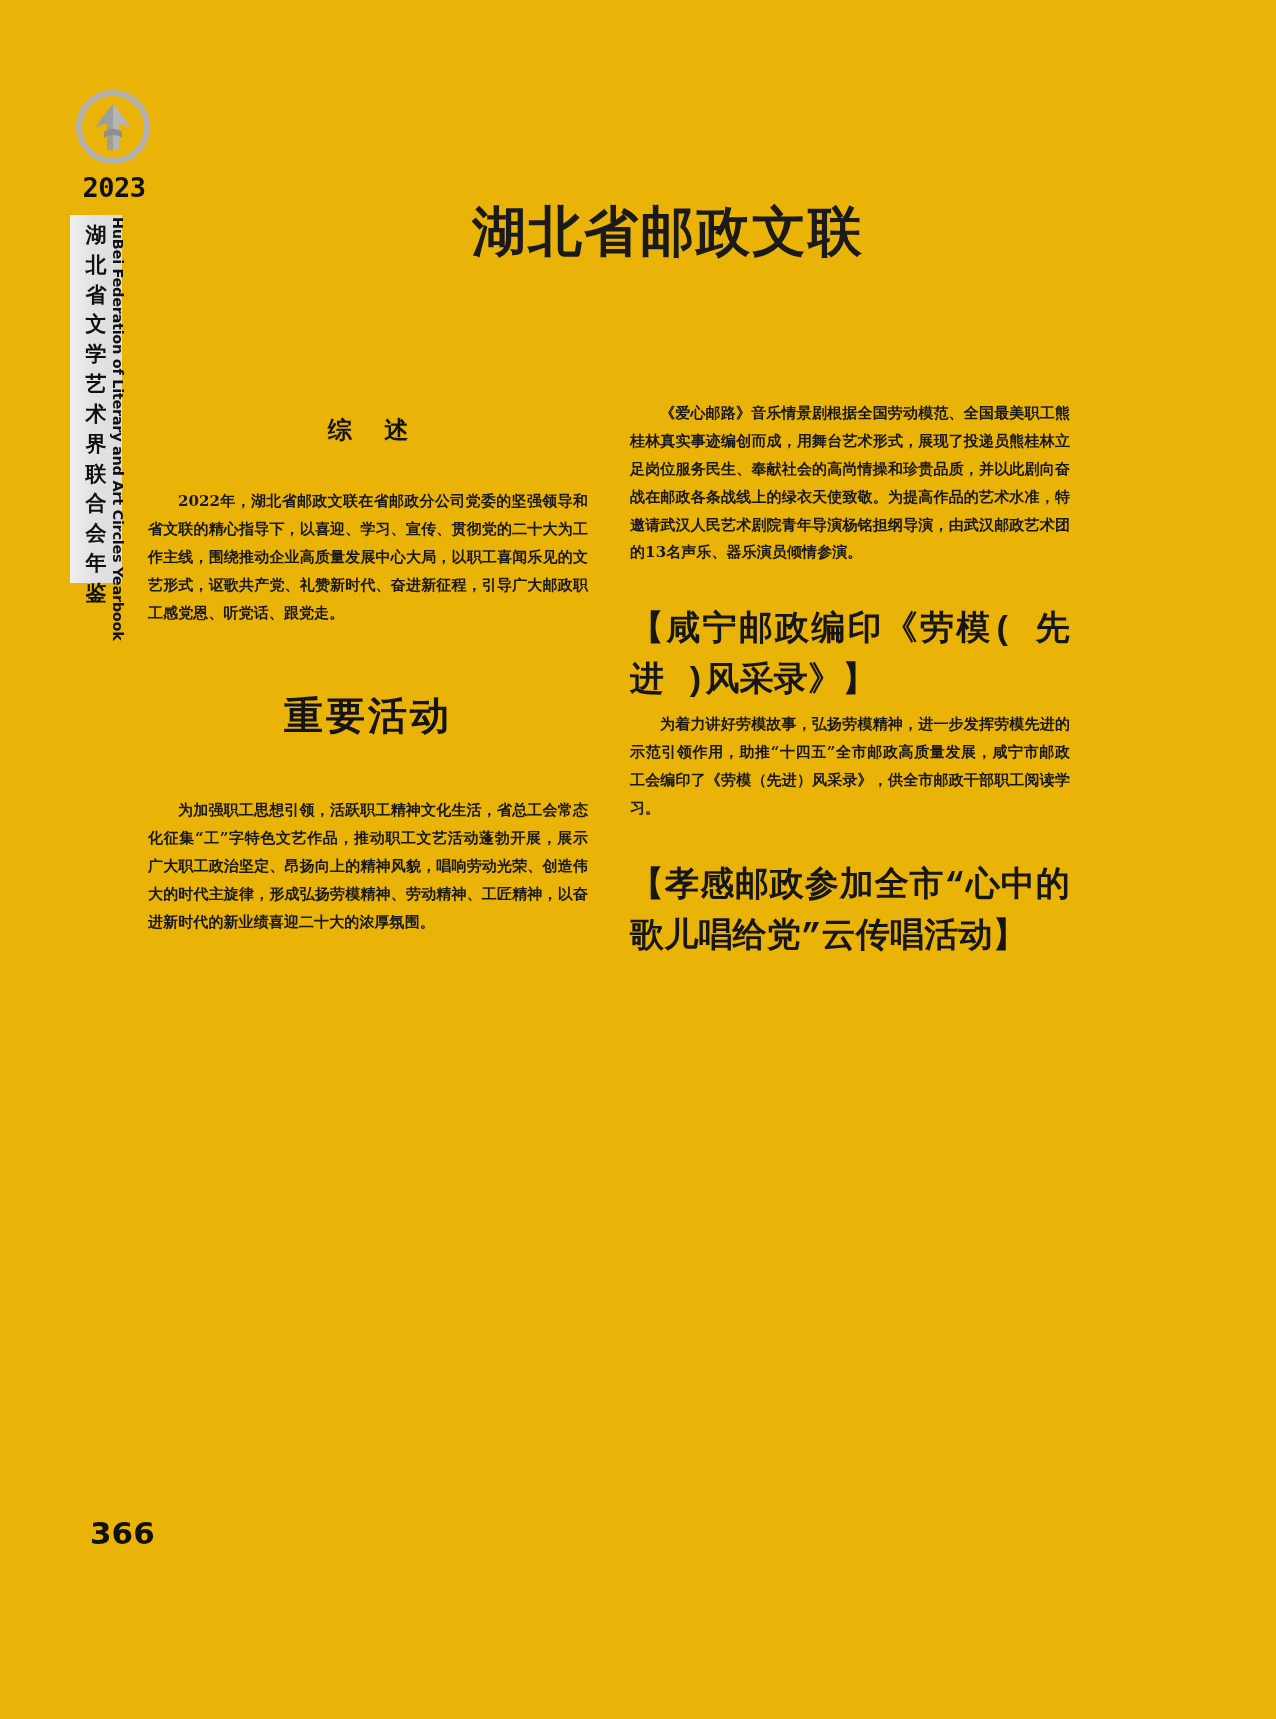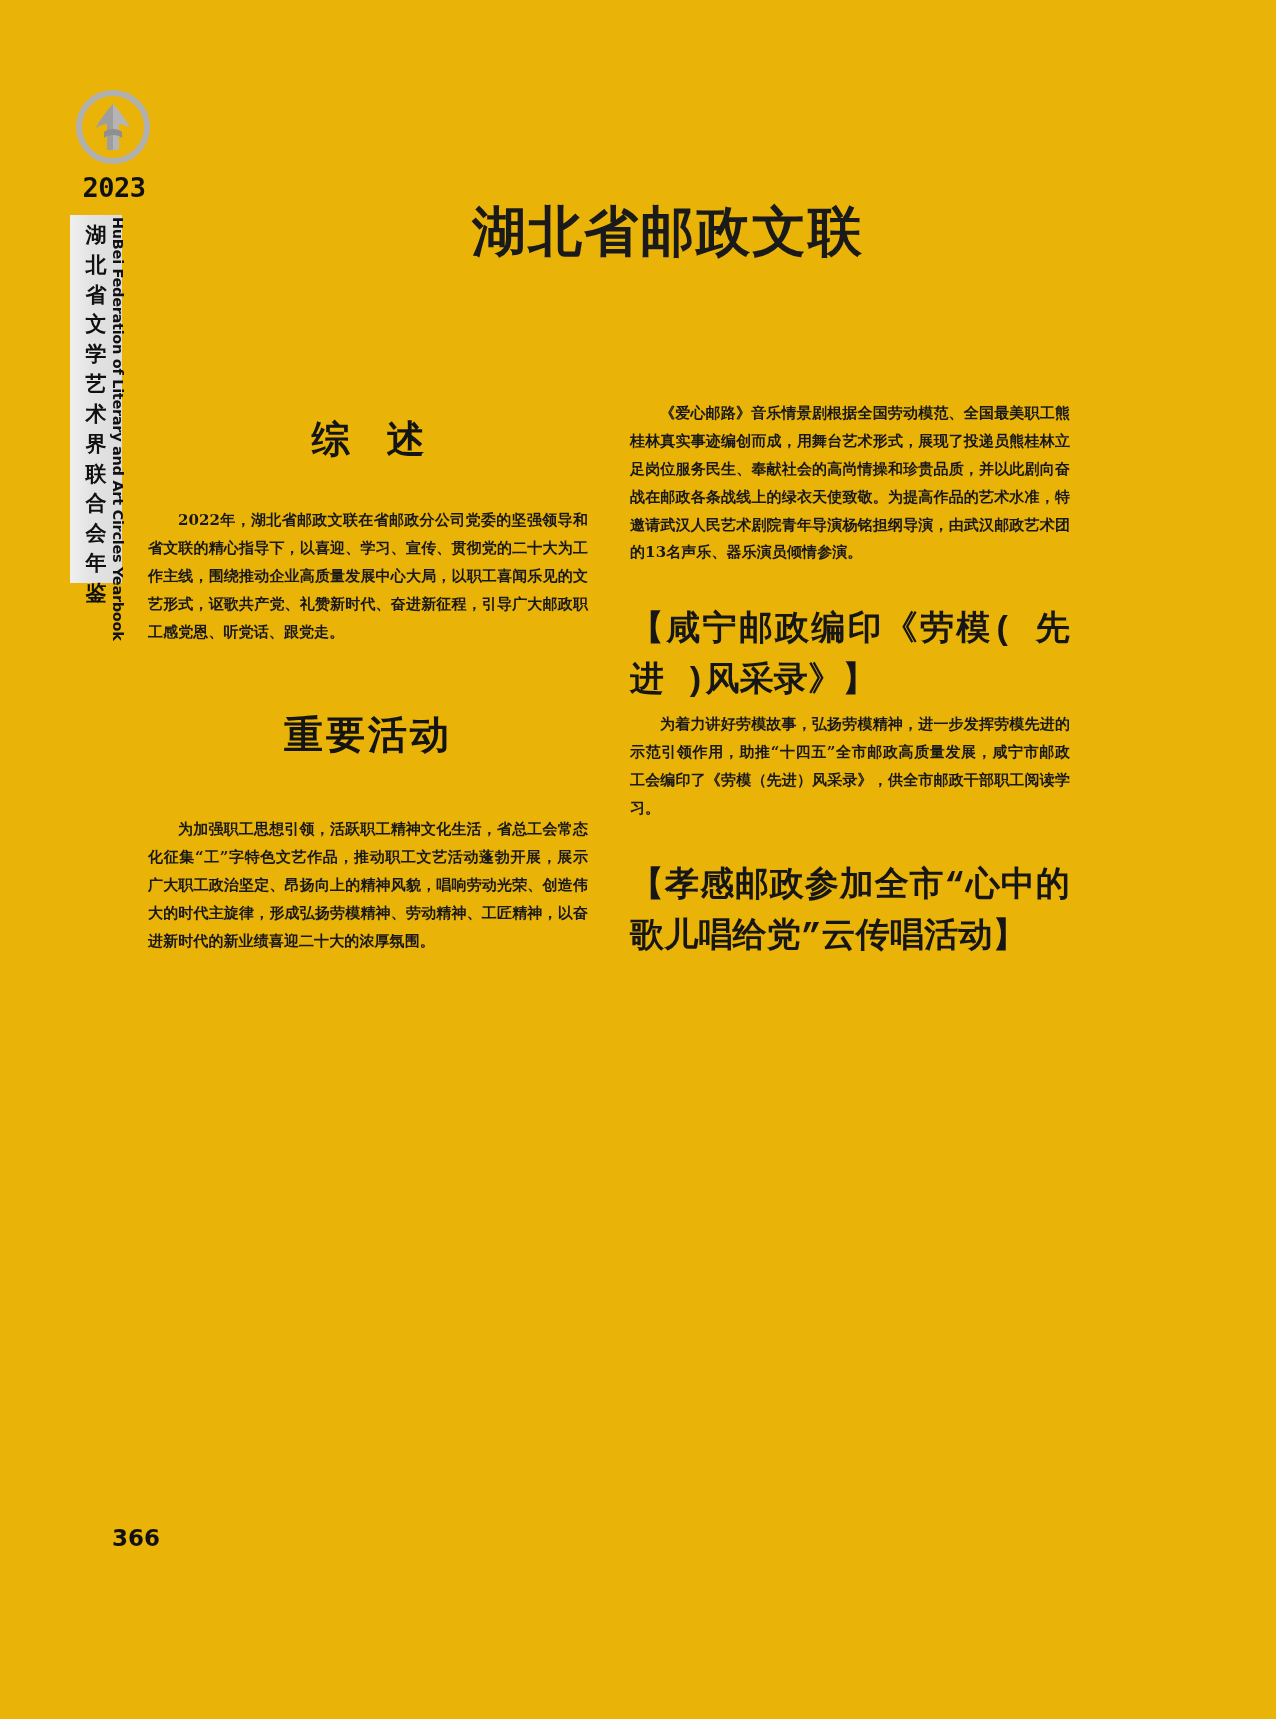--- a/index.html
+++ b/index.html
@@ -116,21 +116,21 @@
   }
 
   
   .sec-head {
     text-align: center;
     font-family: "DejaVu Sans", "Liberation Sans", sans-serif;
     font-weight: 700;
     color: #141414;
   }
   .sec-head.zongshu {
-    font-size: 38px;
+    font-size: 24px;
     letter-spacing: 12px;
     padding-left: 12px;
     margin: 14px 0 42px 0;
   }
   .sec-head.zhongyao {
     font-size: 39px;
     letter-spacing: 3px;
     margin: 62px 0 54px 0;
   }
 
@@ -157,24 +157,24 @@
     text-align: justify;
     text-justify: inter-ideograph;
     text-indent: 2em;
     letter-spacing: 0.1px;
   }
   p.body + p.body { margin-top: 0; }
 
   
   .folio {
     position: absolute;
-    left: 112px;
+    left: 90px;
     bottom: 168px;
     font-family: "DejaVu Sans", "Liberation Sans", sans-serif;
-    font-size: 23px;
+    font-size: 31px;
     font-weight: 700;
     color: #111111;
   }
 </style>
 </head>
 <body>
 
 <div class="page">
 
   <div class="spine">

